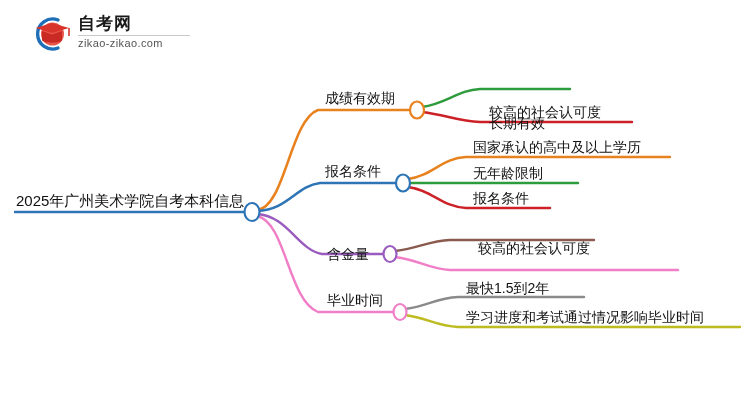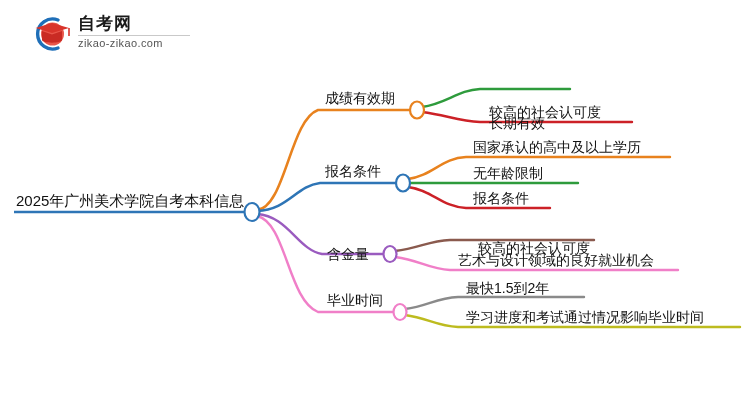--- a/index.html
+++ b/index.html
@@ -154,18 +154,17 @@
   <div class="node-label branch-label" style="left:327px; top:292px;">毕业时间</div>
 
   <div class="node-label leaf-label" style="left:489px; top:71px;margin-top:44px;">长期有效</div>
   <div class="node-label leaf-label" style="left:489px; top:104px;">较高的社会认可度</div>
 
   <div class="node-label leaf-label" style="left:473px; top:139px;">国家承认的高中及以上学历</div>
   <div class="node-label leaf-label" style="left:473px; top:165px;">无年龄限制</div>
   <div class="node-label leaf-label" style="left:473px; top:190px;">报名条件</div>
 
   <div class="node-label leaf-label" style="left:458px; top:240px;margin-left:20px;">较高的社会认可度</div>
-  <div class="node-label leaf-label" style="left:458px; top:252px;">艺术与设计领域的良好就业机会</div>
 
   <div class="node-label leaf-label" style="left:466px; top:280px;">最快1.5到2年</div>
   <div class="node-label leaf-label" style="left:466px; top:309px;">学习进度和考试通过情况影响毕业时间</div>
 
 </div>
 
 </body></html>

